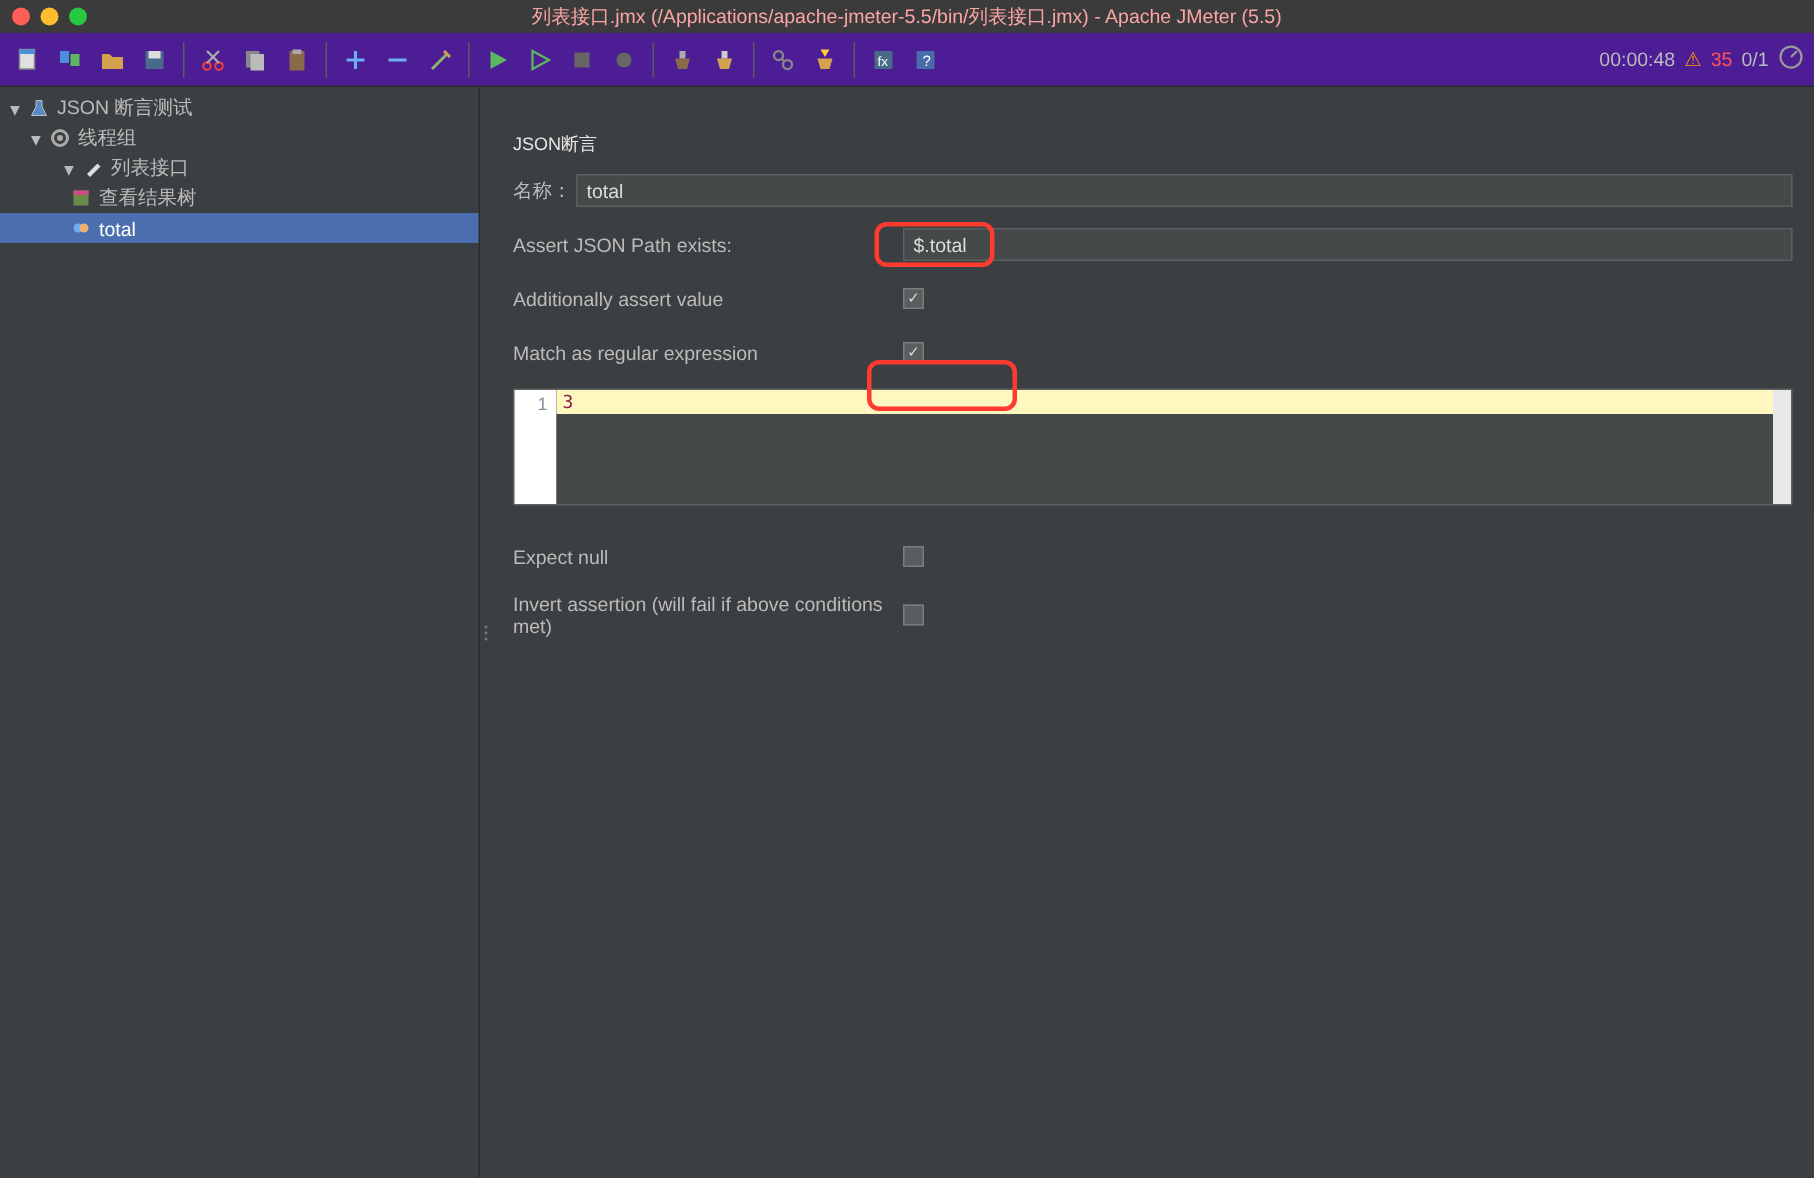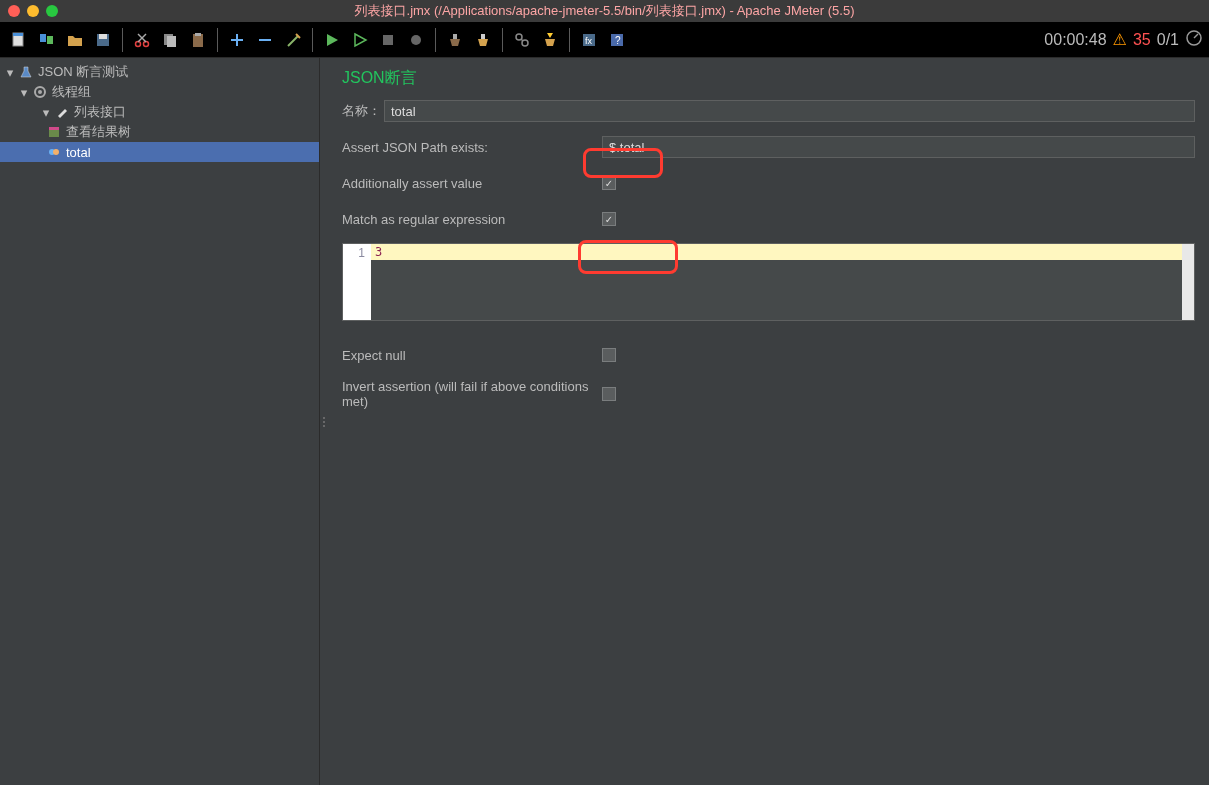--- a/index.html
+++ b/index.html
@@ -5,44 +5,44 @@
 * { margin: 0; padding: 0; box-sizing: border-box; font-family: -apple-system, "Helvetica Neue", Arial, sans-serif; }
 body { width: 1209px; height: 785px; background: #3c3f41; color: #bbbbbb; font-size: 13px; overflow: hidden; }
 .titlebar { height: 22px; background: #3b3b3b; display: flex; align-items: center; padding: 0 8px; position: relative; }
 .traffic { display: flex; gap: 7px; }
 .dot { width: 12px; height: 12px; border-radius: 50%; }
 .dot.red { background: #ff5f57; }
 .dot.yellow { background: #febc2e; }
 .dot.green { background: #28c840; }
 .title-text { position: absolute; left: 0; right: 0; text-align: center; font-size: 13px; color: #fca5a5; pointer-events: none; }
 
-.toolbar { height: 36px; background: #000000; border-bottom: 1px solid #2b2b2b; display: flex; align-items: center; padding: 0 6px; }
+.toolbar { height: 36px; background: #4c1d95; border-bottom: 1px solid #2b2b2b; display: flex; align-items: center; padding: 0 6px; }
 .tb-group { display: flex; align-items: center; gap: 2px; }
 .tb-sep { width: 1px; height: 24px; background: #5a5a5a; margin: 0 6px; }
 .tb-btn { width: 26px; height: 26px; display: flex; align-items: center; justify-content: center; border-radius: 2px; cursor: pointer; }
 .tb-spacer { flex: 1; }
-.tb-status { display: flex; align-items: center; gap: 6px; font-size: 16px; }
+.tb-status { display: flex; align-items: center; gap: 6px; font-size: 13px; }
 .warn-tri { color: #ff9800; }
 .errcount { color: #ff5252; }
 
 .main { display: flex; height: calc(785px - 22px - 36px); }
 .tree { width: 320px; background: #3c3f41; border-right: 1px solid #2b2b2b; padding-top: 4px; position: relative; }
 .splitter { width: 8px; background: #3c3f41; cursor: col-resize; display: flex; flex-direction: column; align-items: center; justify-content: center; gap: 2px; }
 .splitter div { width: 2px; height: 2px; background: #777; border-radius: 50%; }
 .panel { flex: 1; background: #3c3f41; padding: 10px 14px 14px 14px; }
 
 .tree-row { display: flex; align-items: center; height: 20px; padding-left: 4px; cursor: pointer; white-space: nowrap; }
 .tree-row.selected { background: #4b6eaf; color: #fff; }
 .tree-toggle { width: 12px; height: 12px; display: inline-flex; align-items: center; justify-content: center; margin-right: 2px; }
 .tree-icon { width: 16px; height: 16px; margin-right: 4px; display: inline-flex; align-items: center; justify-content: center; }
 .indent1 { padding-left: 18px; }
 .indent2 { padding-left: 40px; }
 .indent4 { padding-left: 46px; }
 
-.panel-title { font-size: 16px; color: #22c55e; margin-bottom: 10px; }
+.panel-title { font-size: 12px; color: #e5e5e5; margin-bottom: 10px; margin-top: 20px; }
 .form-row { display: flex; align-items: center; margin-bottom: 12px; min-height: 24px; }
 .form-label { width: 260px; color: #bbbbbb; }
 .form-label.narrow { width: 42px; }
 .text-input { flex: 1; background: #45494a; border: 1px solid #5e6060; color: #ddd; height: 22px; padding: 0 6px; font-size: 13px; }
 .checkbox { width: 14px; height: 14px; background: #5a5d5e; border: 1px solid #7a7d7e; display: flex; align-items: center; justify-content: center; font-size: 10px; color: #ddd; }
 .checkbox.checked::after { content: "✓"; }
 .editor { flex: 1; display: flex; height: 78px; border: 1px solid #5e6060; }
 .gutter { width: 28px; background: #ffffff; color: #8a8aa0; text-align: right; padding: 2px 6px 2px 2px; font-size: 12px; font-family: Menlo, monospace; }
 .editor-body { flex: 1; background: #45494a; position: relative; }
 .editor-line { background: #fff7c0; height: 16px; line-height: 16px; padding-left: 4px; font-family: Menlo, monospace; font-size: 12px; color: #8b2252; }

